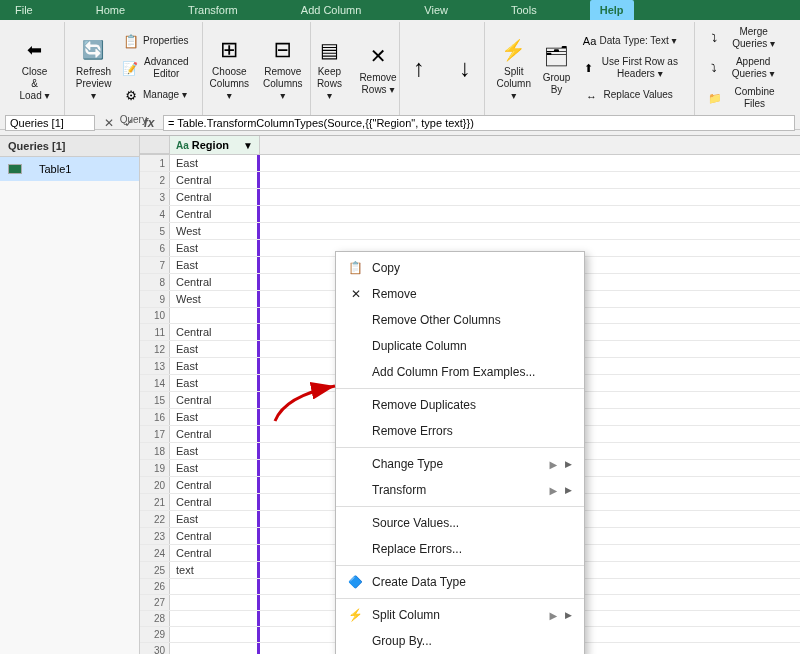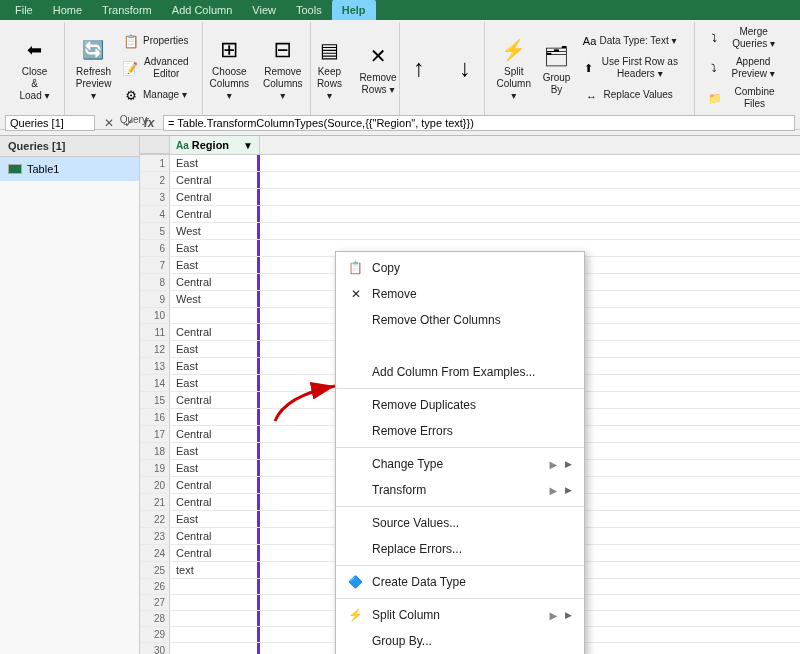--- a/index.html
+++ b/index.html
@@ -1,20 +1,20 @@
 <!DOCTYPE html>
 <html><head>
   <meta charset="utf-8">
   <style>
     * { box-sizing: border-box; margin: 0; padding: 0; }
     body { font-family: 'Segoe UI', Arial, sans-serif; font-size: 12px; background: #f0f0f0; overflow: hidden; width: 800px; height: 654px; }
 
     
     .ribbon { background: #217346; height: 110px; display: flex; flex-direction: column; }
-    .ribbon-tabs { display: flex; height: 28px; align-items: flex-end; padding-left: 5px; }
+    .ribbon-tabs { display: flex; height: 28px; align-items: flex-end; padding-left: 5px; gap: 43px; }
     .ribbon-tab { padding: 4px 10px; font-size: 11px; color: #d4edda; cursor: pointer; }
     .ribbon-tab.active { background: #7dd3fc; color: #217346; font-weight: 600; border-radius: 2px 2px 0 0; }
     .ribbon-content { background: #f0f0f0; flex: 1; display: flex; align-items: stretch; padding: 2px 5px; border-bottom: 1px solid #c8c8c8; }
     .ribbon-group { display: flex; flex-direction: column; align-items: center; padding: 2px 8px; border-right: 1px solid #d0d0d0; min-width: 60px; }
     .ribbon-group:last-child { border-right: none; }
     .ribbon-group-buttons { display: flex; gap: 2px; flex: 1; align-items: center; }
     .ribbon-group-label { font-size: 10px; color: #555; margin-top: 2px; text-align: center; }
     .ribbon-btn { display: flex; flex-direction: column; align-items: center; padding: 2px 6px; cursor: pointer; border-radius: 2px; min-width: 40px; }
     .ribbon-btn-icon { width: 32px; height: 32px; display: flex; align-items: center; justify-content: center; font-size: 18px; }
     .ribbon-btn-label { font-size: 10px; text-align: center; line-height: 1.2; color: #222; }
@@ -27,21 +27,21 @@
     .formula-bar-btns { display: flex; gap: 2px; }
     .formula-bar-btn { width: 18px; height: 18px; display: flex; align-items: center; justify-content: center; cursor: pointer; font-size: 12px; color: #555; background: none; border: none; }
     .formula-bar-input { flex: 1; border: 1px solid #bbb; background: white; padding: 1px 4px; font-size: 11px; color: #000; }
 
     
     .main-area { display: flex; height: calc(654px - 110px - 26px); }
 
     
     .queries-panel { width: 140px; background: #f8f8f8; border-right: 1px solid #ccc; display: flex; flex-direction: column; }
     .queries-header { background: #e8e8e8; padding: 4px 8px; font-size: 11px; font-weight: 600; color: #333; border-bottom: 1px solid #ccc; display: flex; align-items: center; gap: 4px; }
-    .query-item { padding: 6px 8px; display: flex; align-items: center; gap: 5px; cursor: pointer; font-size: 11px; }
+    .query-item { padding: 6px 8px; display: flex; align-items: center; gap: 17px; cursor: pointer; font-size: 11px; }
     .query-item.selected { background: #cce5ff; }
     .query-icon { width: 14px; height: 10px; background: #217346; border: 1px solid #aaa; }
 
     
     .grid-area { flex: 1; display: flex; flex-direction: column; overflow: hidden; position: relative; background: white; }
     .grid-header-row { display: flex; background: #f0f0f0; border-bottom: 1px solid #ccc; }
     .grid-corner { width: 30px; min-width: 30px; background: #e8e8e8; border-right: 1px solid #ccc; border-bottom: 1px solid #ccc; }
     .grid-col-header { width: 90px; min-width: 90px; padding: 3px 6px; font-size: 11px; font-weight: 600; border-right: 1px solid #ccc; background: #e8f4ec; display: flex; align-items: center; gap: 3px; cursor: pointer; }
     .grid-col-header .col-type { color: #217346; font-size: 10px; }
     .grid-body { flex: 1; overflow-y: auto; }
@@ -185,21 +185,21 @@
 
     <div class="ribbon-group" style="min-width:100px">
       <div class="ribbon-group-buttons">
         <div style="display:flex;flex-direction:column;gap:2px;font-size:10px;">
           <div class="ribbon-btn ribbon-btn-sm">
             <div class="ribbon-btn-icon" style="font-size:11px">⤵</div>
             <div class="ribbon-btn-label">Merge Queries ▾</div>
           </div>
           <div class="ribbon-btn ribbon-btn-sm">
             <div class="ribbon-btn-icon" style="font-size:11px">⤵</div>
-            <div class="ribbon-btn-label">Append Preview ▾</div>
+            <div class="ribbon-btn-label">Append Queries ▾</div>
           </div>
           <div class="ribbon-btn ribbon-btn-sm">
             <div class="ribbon-btn-icon" style="font-size:11px">📁</div>
             <div class="ribbon-btn-label">Combine Files</div>
           </div>
         </div>
       </div>
       <div class="ribbon-group-label">Combine</div>
     </div>
   </div>
@@ -369,20 +369,21 @@
         <div class="ctx-item">
           <span class="ctx-item-icon">✕</span>
           <span class="ctx-item-label">Remove</span>
         </div>
         <div class="ctx-item">
           <span class="ctx-item-icon"></span>
           <span class="ctx-item-label">Remove Other Columns</span>
         </div>
         <div class="ctx-item">
           <span class="ctx-item-icon"></span>
+          <span class="ctx-item-label">Duplicate Column</span>
         </div>
         <div class="ctx-item">
           <span class="ctx-item-icon"></span>
           <span class="ctx-item-label">Add Column From Examples...</span>
         </div>
         <div class="ctx-separator"></div>
         <div class="ctx-item">
           <span class="ctx-item-icon"></span>
           <span class="ctx-item-label">Remove Duplicates</span>
         </div>

